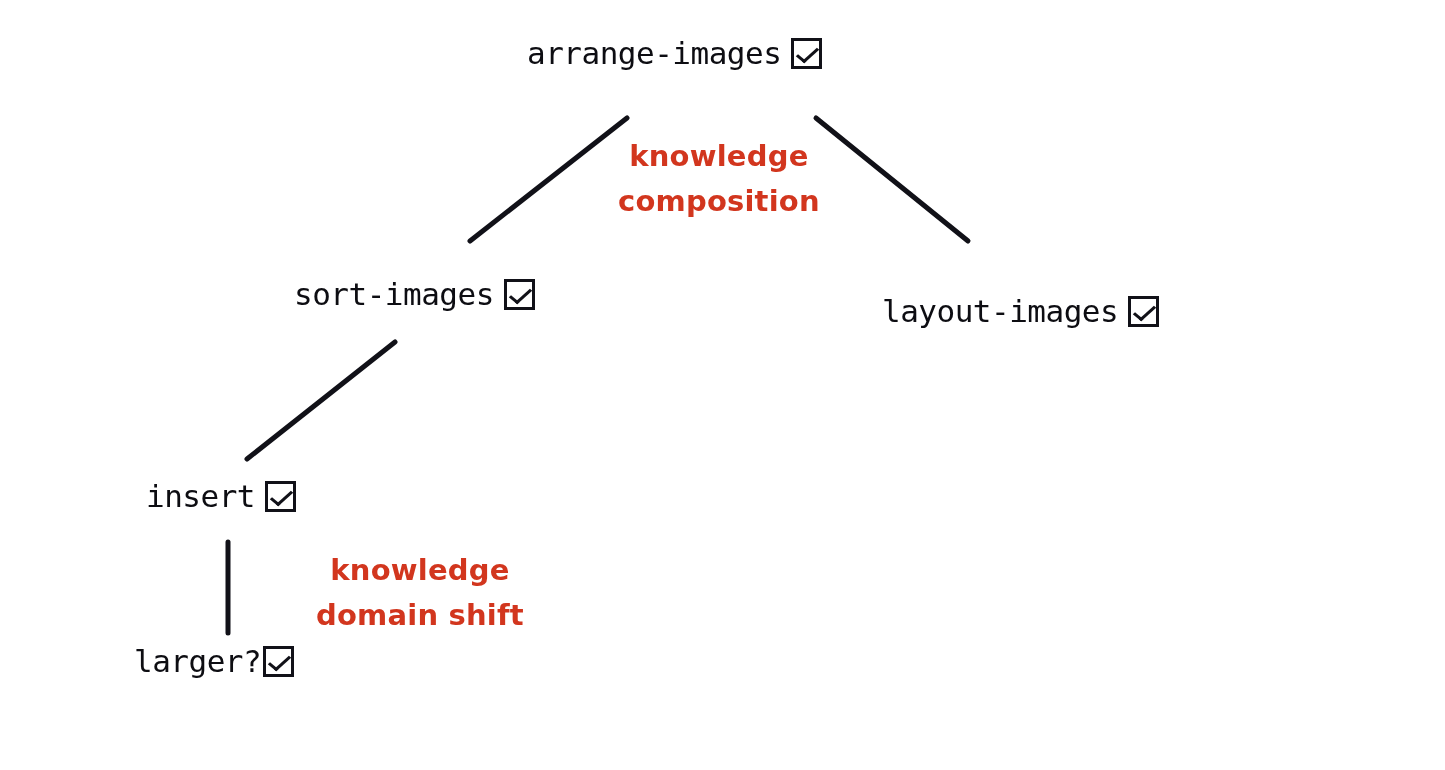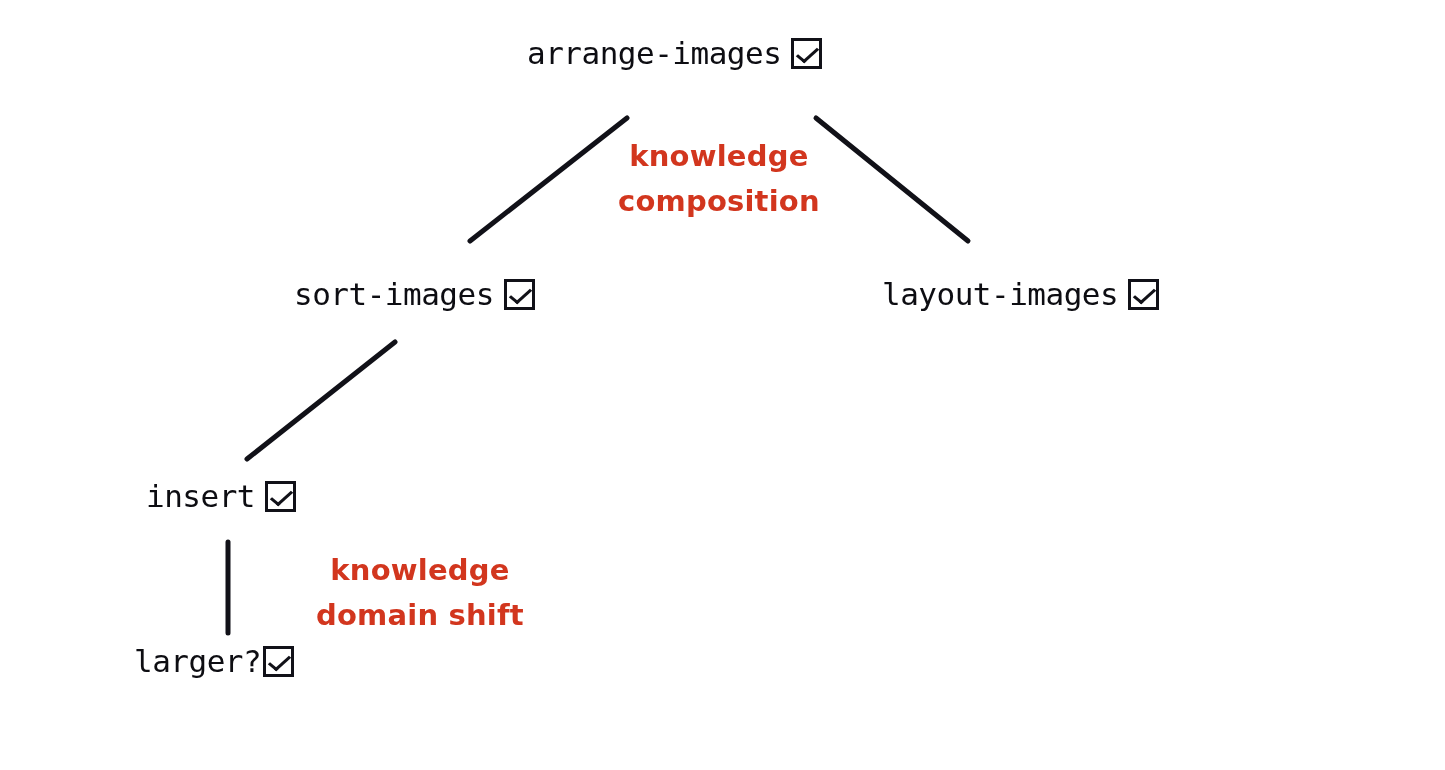--- a/index.html
+++ b/index.html
@@ -94,21 +94,21 @@
   <div class="node" style="left:527px; top:38px;">
     <span class="node-label">arrange-images</span>
     <span class="checkbox"></span>
   </div>
 
   <div class="node" style="left:294px; top:279px;">
     <span class="node-label">sort-images</span>
     <span class="checkbox"></span>
   </div>
 
-  <div class="node" style="left:882px; top:279px;text-align:center;">
+  <div class="node" style="left:882px; top:296px;text-align:center;">
     <span class="node-label">layout-images</span>
     <span class="checkbox"></span>
   </div>
 
   <div class="node" style="left:146px; top:481px;">
     <span class="node-label">insert</span>
     <span class="checkbox"></span>
   </div>
 
   <div class="node tight" style="left:134px; top:646px;justify-content:space-between;">

